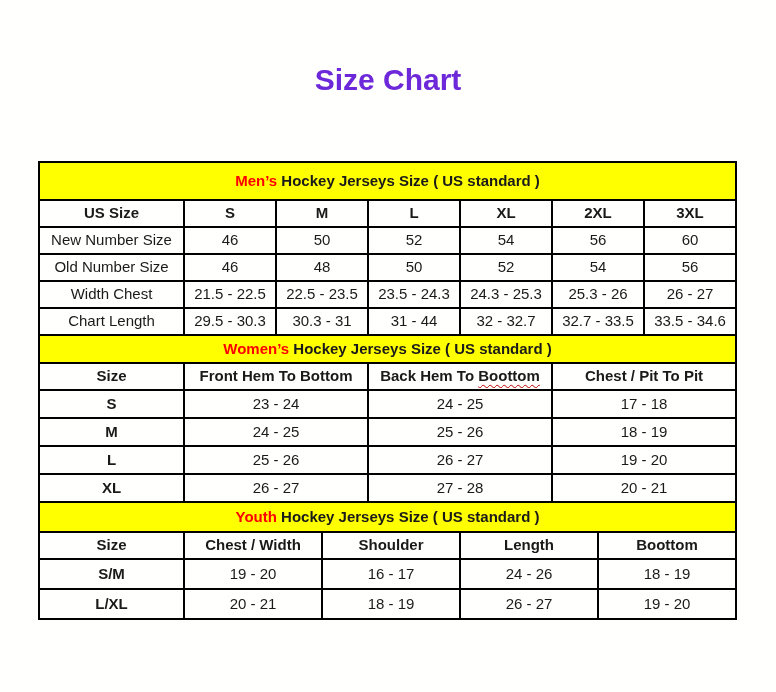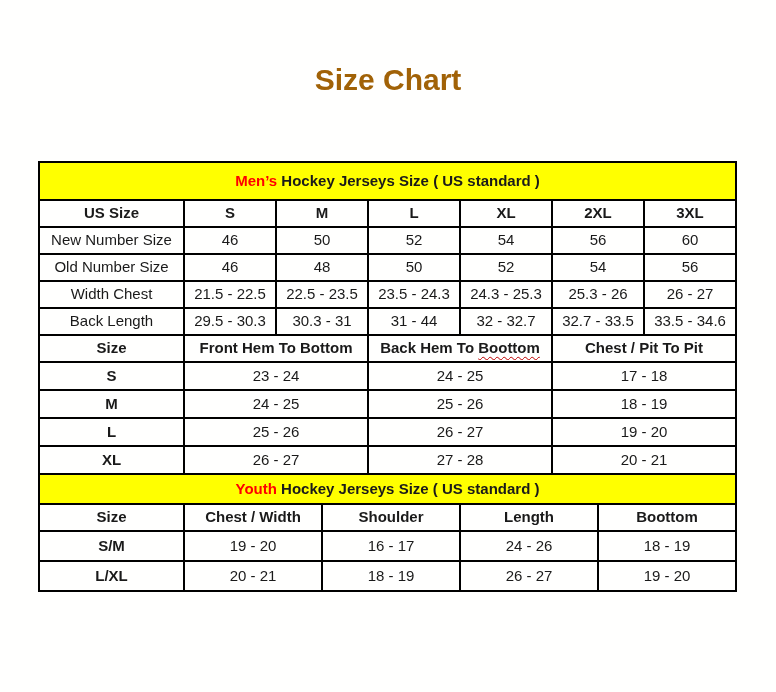--- a/index.html
+++ b/index.html
@@ -22,21 +22,21 @@
   }
   .page-title {
     position: absolute;
     top: 63px;
     left: 0;
     width: 776px;
     margin: 0;
     text-align: center;
     font-size: 30px;
     font-weight: bold;
-    color: #a16207;
+    color: #6d28d9;
   }
   .tables-stack {
     position: absolute;
     left: 38px;
     top: 121px;
     width: 697px;
     margin-top: 40px;
   }
   table.size-table {
     border-collapse: collapse;
@@ -143,39 +143,44 @@
         <tr class="data-row">
           <td>Width Chest</td>
           <td>21.5 - 22.5</td>
           <td>22.5 - 23.5</td>
           <td>23.5 - 24.3</td>
           <td>24.3 - 25.3</td>
           <td>25.3 - 26</td>
           <td>26 - 27</td>
         </tr>
         <tr class="data-row">
-          <td>Back Length</td>
+          <td>Chart Length</td>
           <td>29.5 - 30.3</td>
           <td>30.3 - 31</td>
           <td>31 - 44</td>
           <td>32 - 32.7</td>
           <td>32.7 - 33.5</td>
           <td>33.5 - 34.6</td>
         </tr>
       </tbody>
     </table>
 
     <table class="size-table">
       <colgroup>
         <col style="width:145px">
         <col style="width:184px">
           <col style="width:184px">
           <col style="width:184px">
       </colgroup>
       <tbody class="womens-rows">
+        <tr>
+          <td colspan="4" class="band-cell">
+            <span class="band-accent">Women’s</span><span> Hockey Jerseys Size ( US standard )</span>
+          </td>
+        </tr>
         <tr class="head-row">
           <th>Size</th>
           <th>Front Hem To Bottom</th>
           <th><span>Back Hem To </span><span class="wavy">Boottom</span></th>
           <th>Chest / Pit To Pit</th>
         </tr>
         <tr class="data-row">
           <td class="row-label-bold">S</td>
           <td>23 - 24</td>
           <td>24 - 25</td>

